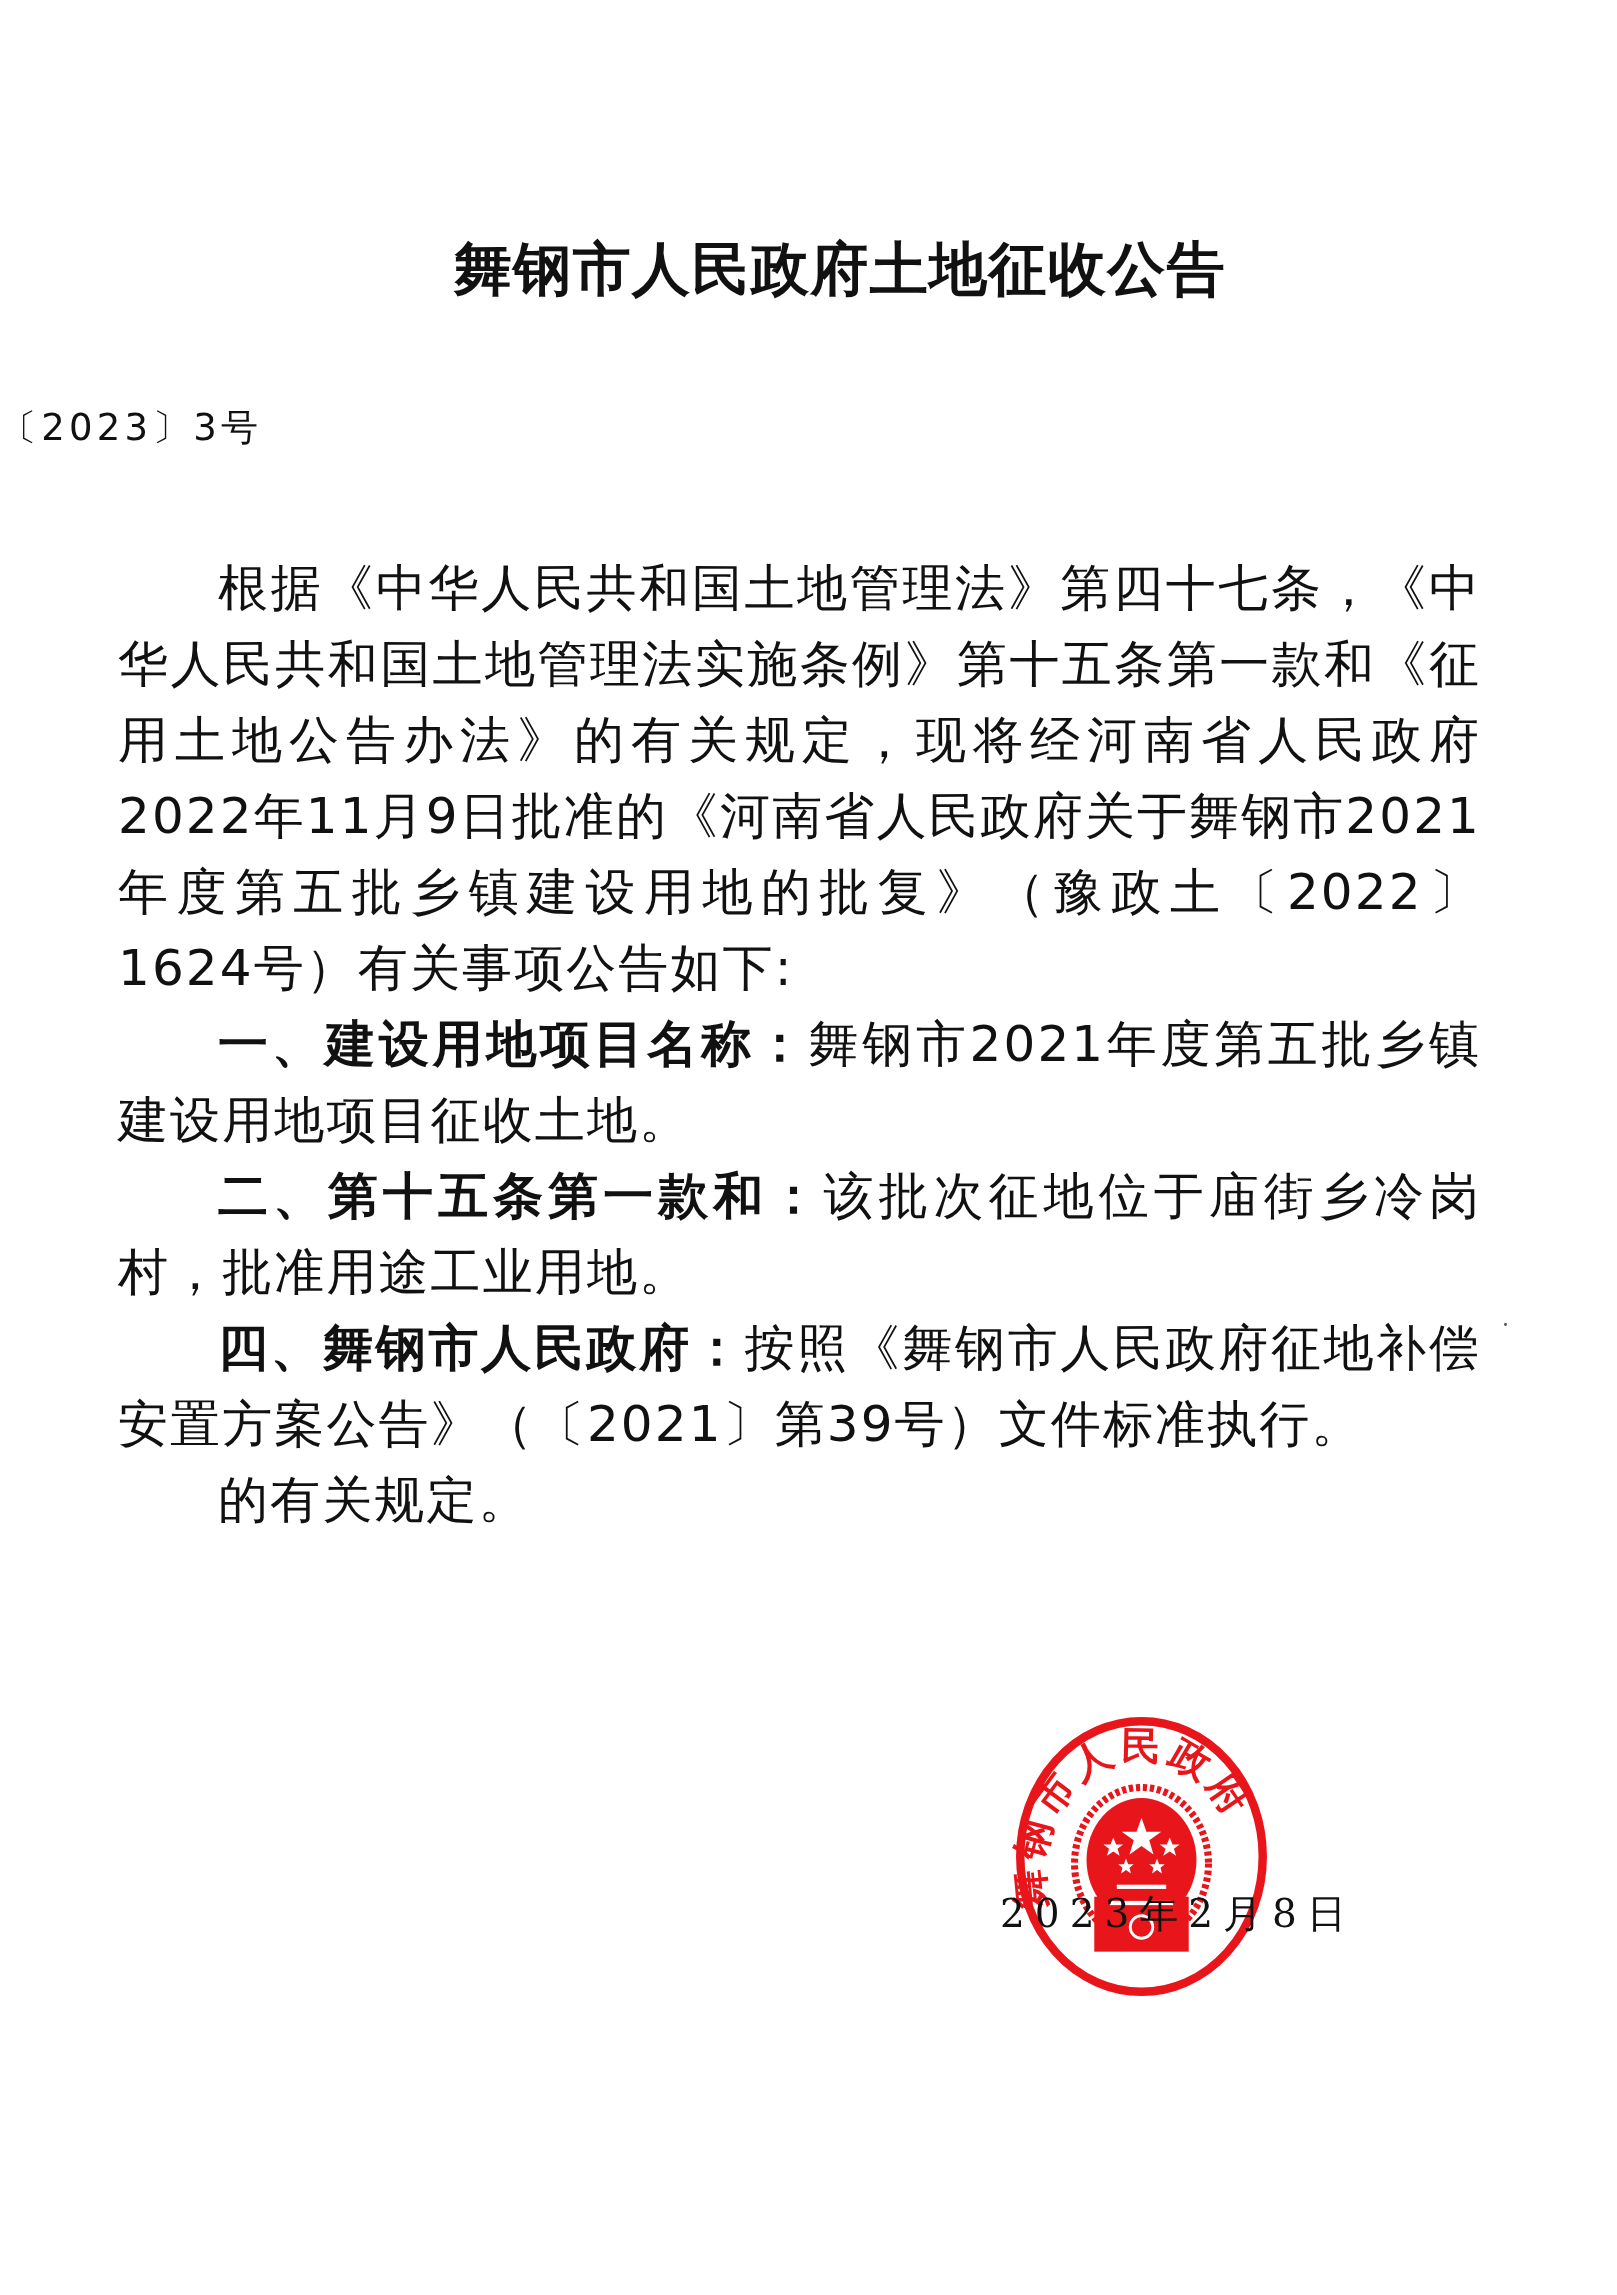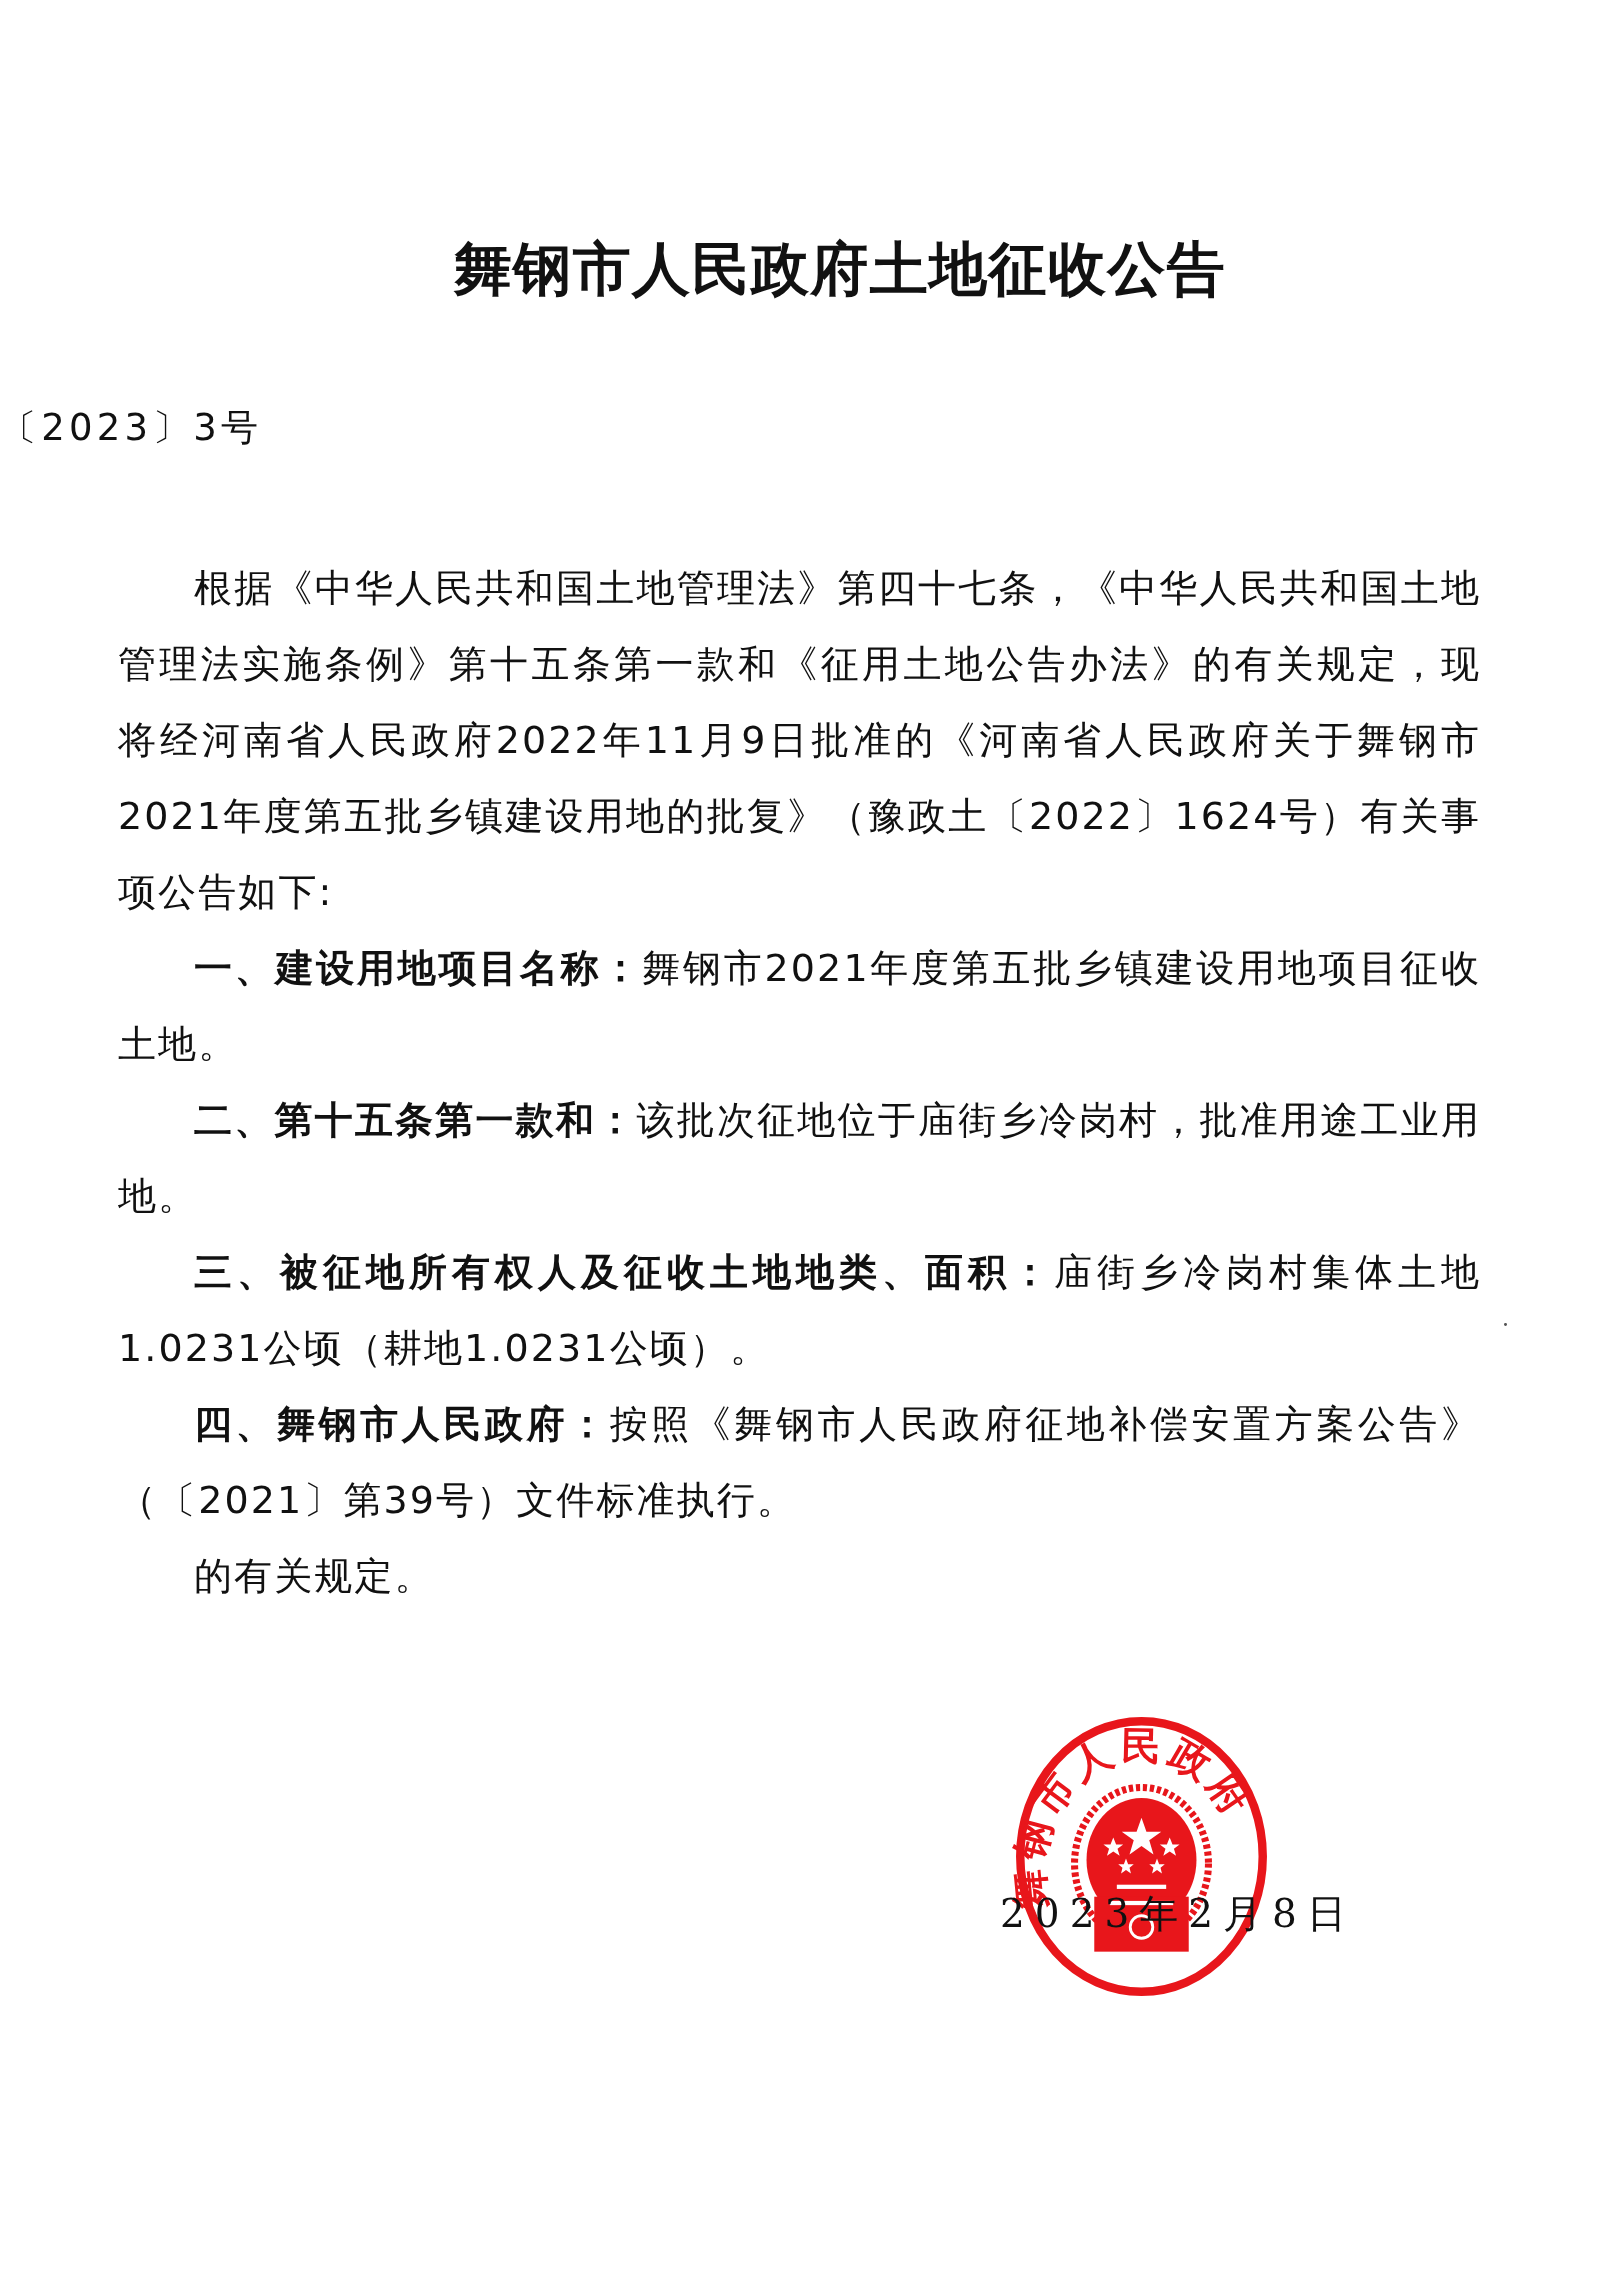--- a/index.html
+++ b/index.html
@@ -3,21 +3,21 @@
 <meta charset="utf-8">
 <style>
   html, body { margin:0; padding:0; background:#ffffff; }
   body { width:1618px; height:2295px; position:relative; overflow:hidden;
          font-family:"DejaVu Serif", "Liberation Serif", serif; color:#111; }
   .title { position:absolute; left:0; width:1618px; top:231px; text-align:center;
            font-size:58px; font-weight:bold; letter-spacing:1.4px; font-family:"DejaVu Serif", serif;padding-left:31px; }
   .docno { position:absolute; left:0; width:1618px; top:403px; 
            font-size:37px; font-family:"DejaVu Sans", sans-serif; letter-spacing:4.2px; }
   .body { position:absolute; left:118px; width:1363px; top:550px;
-          font-family:"DejaVu Sans", sans-serif; font-size:38px; line-height:76px;
+          font-family:"DejaVu Sans", sans-serif; font-size:50px; line-height:76px;
           text-align:justify; letter-spacing:2.1px; }
   .para { margin:0; text-indent:2em; }
   .head { font-weight:bold; }
   .seal { position:absolute; left:1011px; top:1712px; width:261px; height:289px; }
   .date { position:absolute; left:1000px; top:1887px; font-size:39px; letter-spacing:10px;
           font-family:"DejaVu Serif", serif; z-index:2; }
   .speck { position:absolute; width:2.8px; height:2.8px; background:#555; border-radius:50%; }
 </style>
 </head>
 <body>
@@ -26,23 +26,20 @@
   <div class="title">舞钢市人民政府土地征收公告</div>
   <div class="docno">〔2023〕3号</div>
 
   <div class="body">
     <p class="para">根据《中华人民共和国土地管理法》第四十七条，《中华人民共和国土地管理法实施条例》第十五条第一款和《征用土地公告办法》的有关规定，现将经河南省人民政府2022年11月9日批准的《河南省人民政府关于舞钢市2021年度第五批乡镇建设用地的批复》（豫政土〔2022〕1624号）有关事项公告如下:</p>
     <p class="para">
       <span class="head">一、建设用地项目名称：</span><span>舞钢市2021年度第五批乡镇建设用地项目征收土地。</span>
     </p>
     <p class="para">
       <span class="head">二、第十五条第一款和：</span><span>该批次征地位于庙街乡冷岗村，批准用途工业用地。</span>
-    </p>
-    <p class="para">
-      <span class="head">三、被征地所有权人及征收土地地类、面积：</span><span>庙街乡冷岗村集体土地1.0231公顷（耕地1.0231公顷）。</span>
     </p>
     <p class="para">
       <span class="head">四、舞钢市人民政府：</span><span>按照《舞钢市人民政府征地补偿安置方案公告》（〔2021〕第39号）文件标准执行。</span>
     </p>
     <p class="para">的有关规定。</p>
   </div>
 
   <div class="seal">
     <svg width="261" height="289" viewBox="0 0 370 410">
       <ellipse cx="185" cy="205" rx="172" ry="192" fill="none" stroke="#e8161b" stroke-width="12"></ellipse>

